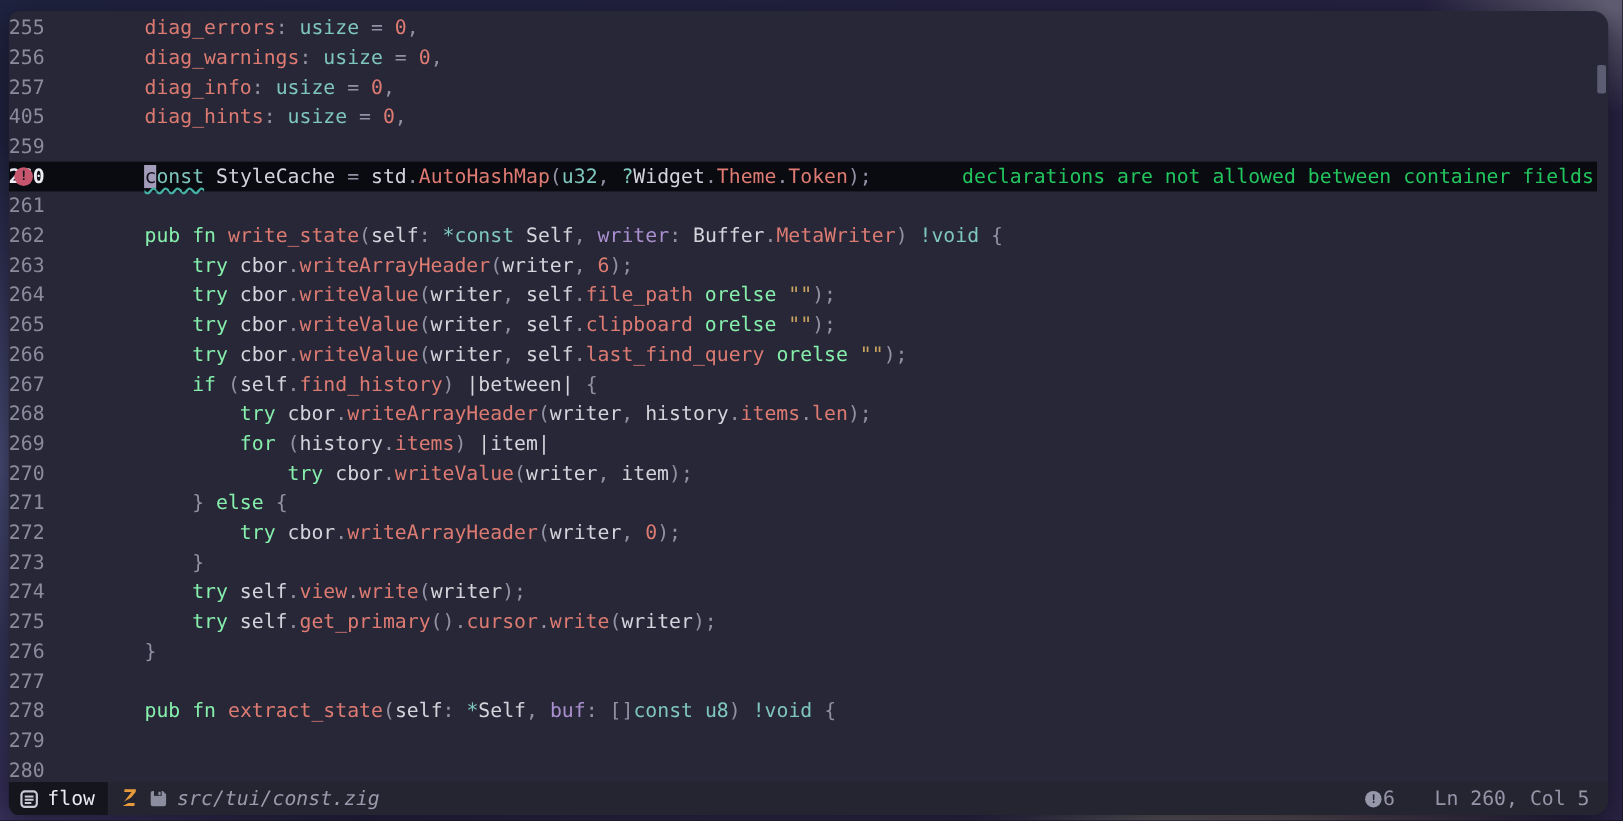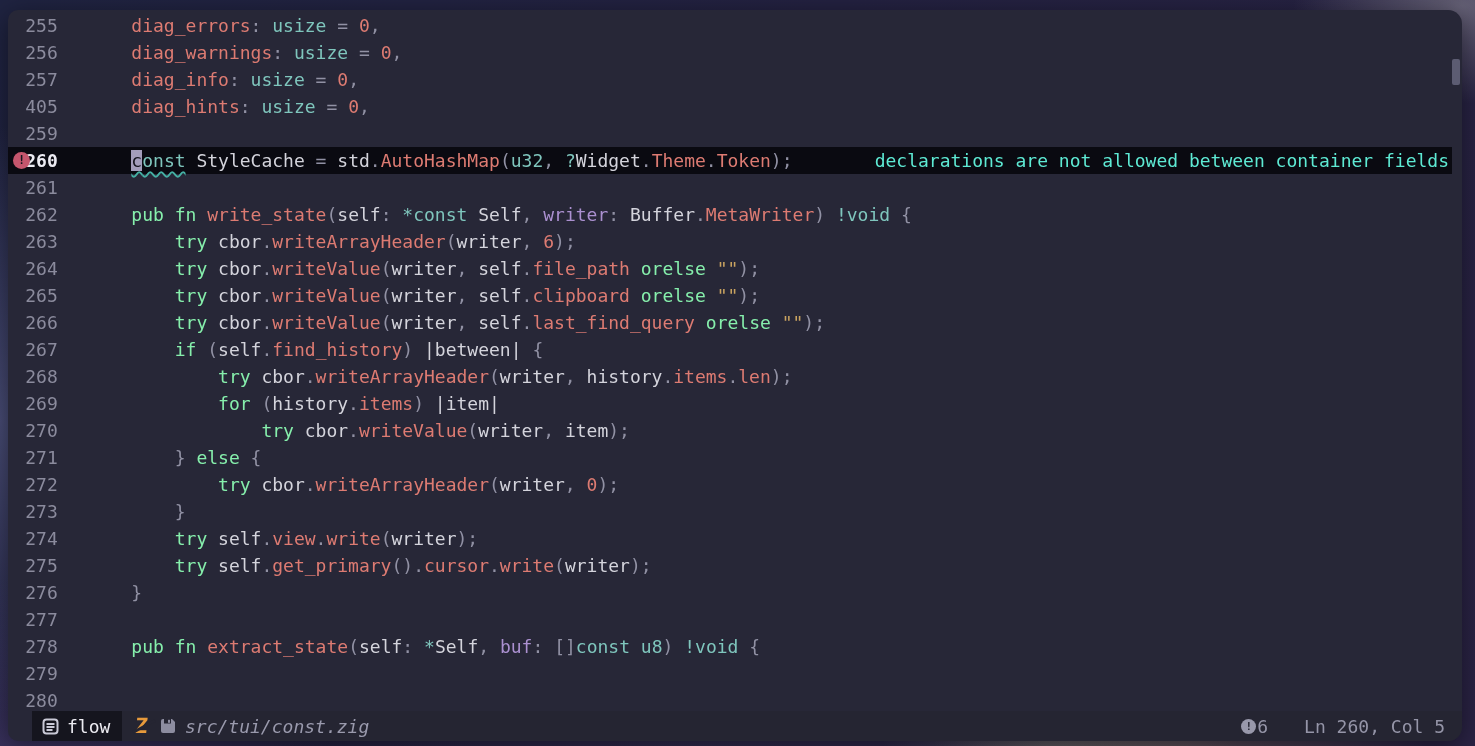--- a/index.html
+++ b/index.html
@@ -15,45 +15,45 @@
       linear-gradient(130deg,#1f2340 0%, #232140 40%, #2a2344 100%);
   }
   .window{position:absolute;left:8px;top:10px;width:1454px;height:731px;
     background:#272737;border-radius:10px 14px 14px 10px;overflow:hidden;
     box-shadow:0 6px 26px rgba(0,0,0,.45);}
   
   .code-area{position:absolute;left:0;top:0;right:10px;bottom:30px;overflow:hidden;
     padding-top:2px;font-size:18px;}
   .row{position:relative;display:flex;height:27px;line-height:27px;white-space:pre;}
   .row.current{background:#0a0a11;}
-  .lnum{flex:none;width:80px;box-sizing:border-box;padding-right:13px;text-align:center;
+  .lnum{flex:none;width:80px;box-sizing:border-box;padding-right:13px;text-align:left;
     color:#8b8b9d;}
   .row.current .lnum{color:#edecf3;font-weight:bold;}
   .code{white-space:pre;}
   .tk-d{color:#d4d4dc}
   .tk-p{color:#9191a4}
   .tk-k{color:#86efac}
   .tk-t{color:#7fc6bd}
   .tk-f{color:#dd7b72}
   .tk-i{color:#dd7b72;}
   .tk-m{color:#ab90d0}
   .tk-s{color:#c9a360}
   .wavy{text-decoration:underline;text-decoration-style:wavy;
     text-decoration-color:#45b0a4;text-decoration-thickness:2px;text-underline-offset:4px;}
   .cursor{background:#a39dbb;color:#13131d;}
-  .inline-error{position:absolute;right:3px;top:0;color:#5eead4;}
+  .inline-error{position:absolute;right:3px;top:0;color:#22c55e;}
   .gutter-err{position:absolute;left:5px;top:5px;width:17px;height:17px;border-radius:50%;
     background:#c5566d;color:#16161f;font-weight:bold;font-size:12px;line-height:17px;
     text-align:center;}
   
   .scroll-thumb{position:absolute;right:2px;top:49px;width:8px;height:26px;
     background:#5c5c72;border-radius:2px;}
   
   .statusbar{position:absolute;left:0;right:0;bottom:0;height:30px;background:#252532;
-    display:flex;align-items:center;font-size:18px;color:#9595a8;z-index:5;margin-left:24px;}
+    display:flex;align-items:center;font-size:18px;color:#9595a8;z-index:5;}
   .chip{display:flex;align-items:center;gap:8px;height:100%;padding:0 12px 0 10px;
     background:#15151e;color:#ecebf1;flex:none;}
   .chip svg{display:block;}
   .zig{position:relative;display:inline-block;margin-left:13px;color:#e79a3b;
     font-weight:bold;font-size:21px;line-height:22px;transform:skewX(-6deg);flex:none;}
   .zig::after{content:'';position:absolute;left:-3px;top:10px;width:24px;height:3px;
     background:#252532;transform:rotate(-30deg);}
   .floppy{margin-left:12px;flex:none;display:block;}
   .fpath{margin-left:9px;font-style:italic;color:#9a9aad;}
   .sb-right{margin-left:auto;display:flex;align-items:center;gap:36px;padding-right:17px;}

